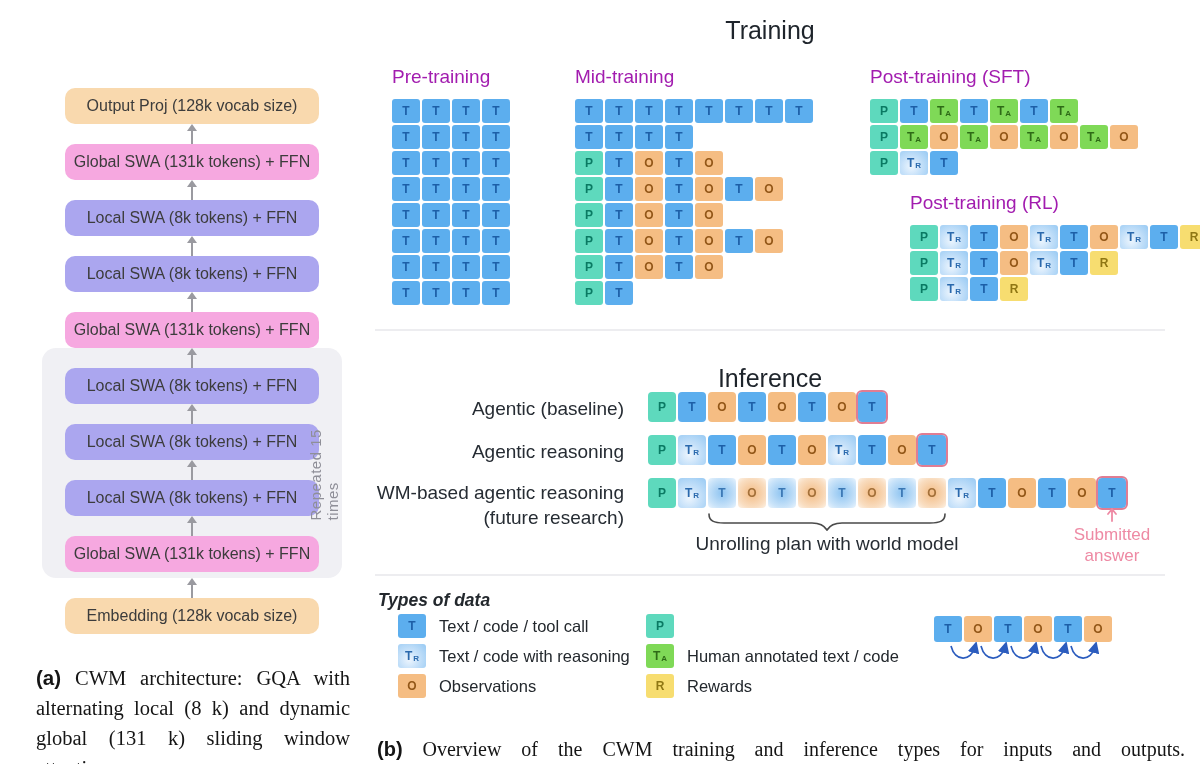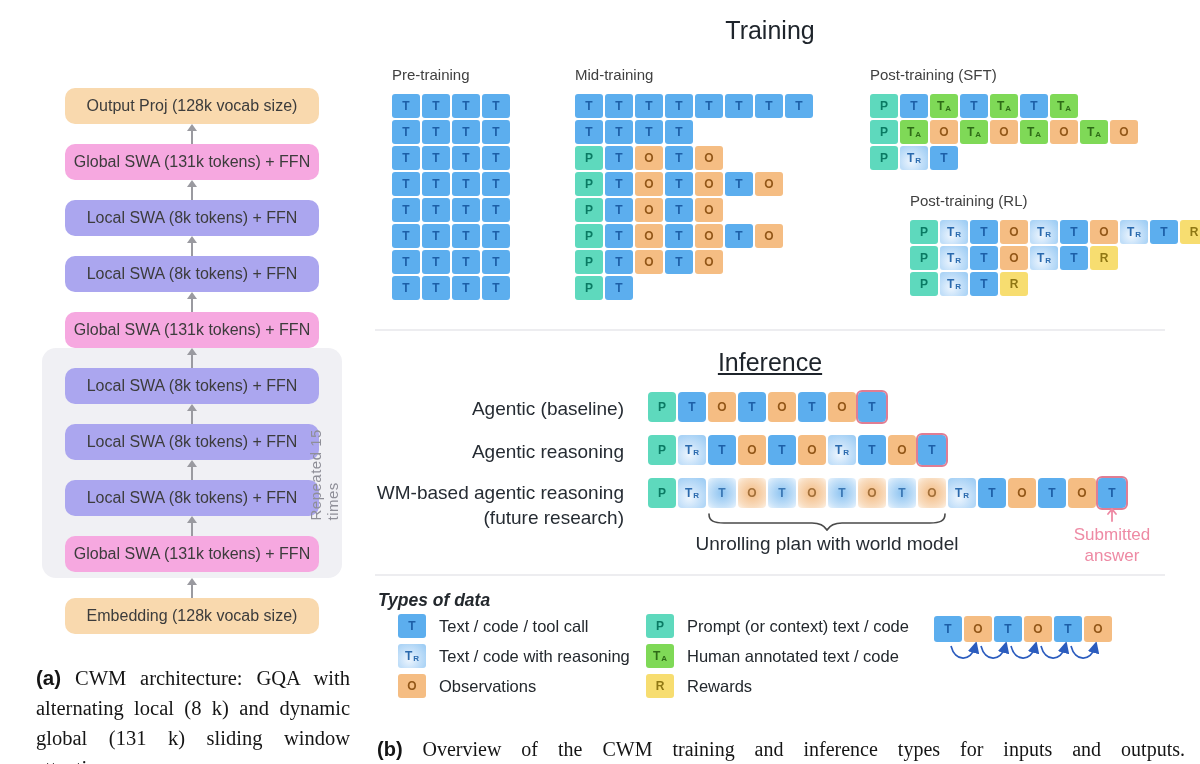--- a/index.html
+++ b/index.html
@@ -24,21 +24,21 @@
   
   .caption{font-family:"Liberation Serif","DejaVu Serif",serif;color:#151515;}
   .caption .marker{font-family:"Liberation Sans",sans-serif;font-weight:bold;}
   .caption-a{position:absolute;left:36px;top:642px;width:314px;font-size:20.5px;line-height:30px;text-align:justify;}
   .caption-b{position:absolute;left:377px;top:716px;width:808px;font-size:20px;line-height:26px;
              text-align:justify;text-align-last:justify;}
 
   
   .sec-title{position:absolute;left:375px;width:790px;text-align:center;font-size:25px;color:#1e242b;}
   #training-title{top:16px;}
-  #inference-title{top:348px;text-decoration:underline;}
+  #inference-title{top:364px;}
   .divider{position:absolute;left:375px;width:790px;height:2px;background:#ededf0;}
   #divider-1{top:329px;}
   #divider-2{top:574px;}
 
   
   .tok{width:28px;height:24px;border-radius:3px;display:flex;align-items:center;justify-content:center;
        font-weight:bold;font-size:12px;flex:0 0 auto;line-height:1;}
   .tok sub{font-size:8px;line-height:1;margin-left:1px;transform:translateY(3px);}
   .tok-T{background:var(--token_T,#5caeee);color:#1d5fa7;}
   .tok-TR{background:radial-gradient(circle at 40% 65%, #eef6fe 0%, #c4e0f9 45%, #96c9f3 100%);color:#2a69ad;}
@@ -47,21 +47,21 @@
   .tok-TA{background:var(--token_TA,#7fd957);color:#2e6b17;}
   .tok-R{background:var(--token_R,#f7dd70);color:#8f7713;}
   .tok.soft{border-radius:9px;}
   .tok.soft.tok-T{background:radial-gradient(circle, #8ec4f1 0%, #c9e3f9 70%, #eaf4fd 100%);color:#3a77b4;}
   .tok.soft.tok-O{background:radial-gradient(circle, #f3bc85 0%, #f9ddc0 70%, #fdf2e6 100%);color:#a4713a;}
   .tok.boxed{outline:2.5px solid var(--boxed_border,#e07d93);border-radius:4px;}
   .tok-row{display:flex;gap:2px;margin-bottom:2px;}
 
   
   .panel{position:absolute;}
-  .plabel{font-size:15px;color:#404040;margin-bottom:11px;white-space:nowrap;}
+  .plabel{font-size:19px;color:#a21caf;margin-bottom:11px;white-space:nowrap;}
   #panel-pre{left:392px;top:66px;}
   #panel-mid{left:575px;top:66px;}
   #panel-sft{left:870px;top:66px;}
   #panel-rl{left:870px;top:192px;padding-left:40px;}
 
   
   .inf-label{position:absolute;left:366px;width:258px;text-align:right;font-size:19px;color:#262c33;line-height:25px;}
   #inf-label-1{top:396px;}
   #inf-label-2{top:439px;}
   #inf-label-3{top:480px;}
@@ -376,21 +376,20 @@
         <span class="legend-label">Text / code with reasoning</span>
       </div>
       <div class="legend-row">
         <div class="tok tok-O">O</div>
         <span class="legend-label">Observations</span>
       </div>
     </div>
   <div class="legend-col" id="legend-col-2">
       <div class="legend-row">
         <div class="tok tok-P">P</div>
-        <span class="legend-label">Prompt (or context)  text / code</span>
       </div>
       <div class="legend-row">
         <div class="tok tok-TA">T<sub>A</sub></div>
         <span class="legend-label">Human annotated  text / code</span>
       </div>
       <div class="legend-row">
         <div class="tok tok-R">R</div>
         <span class="legend-label">Rewards</span>
       </div>
     </div>

